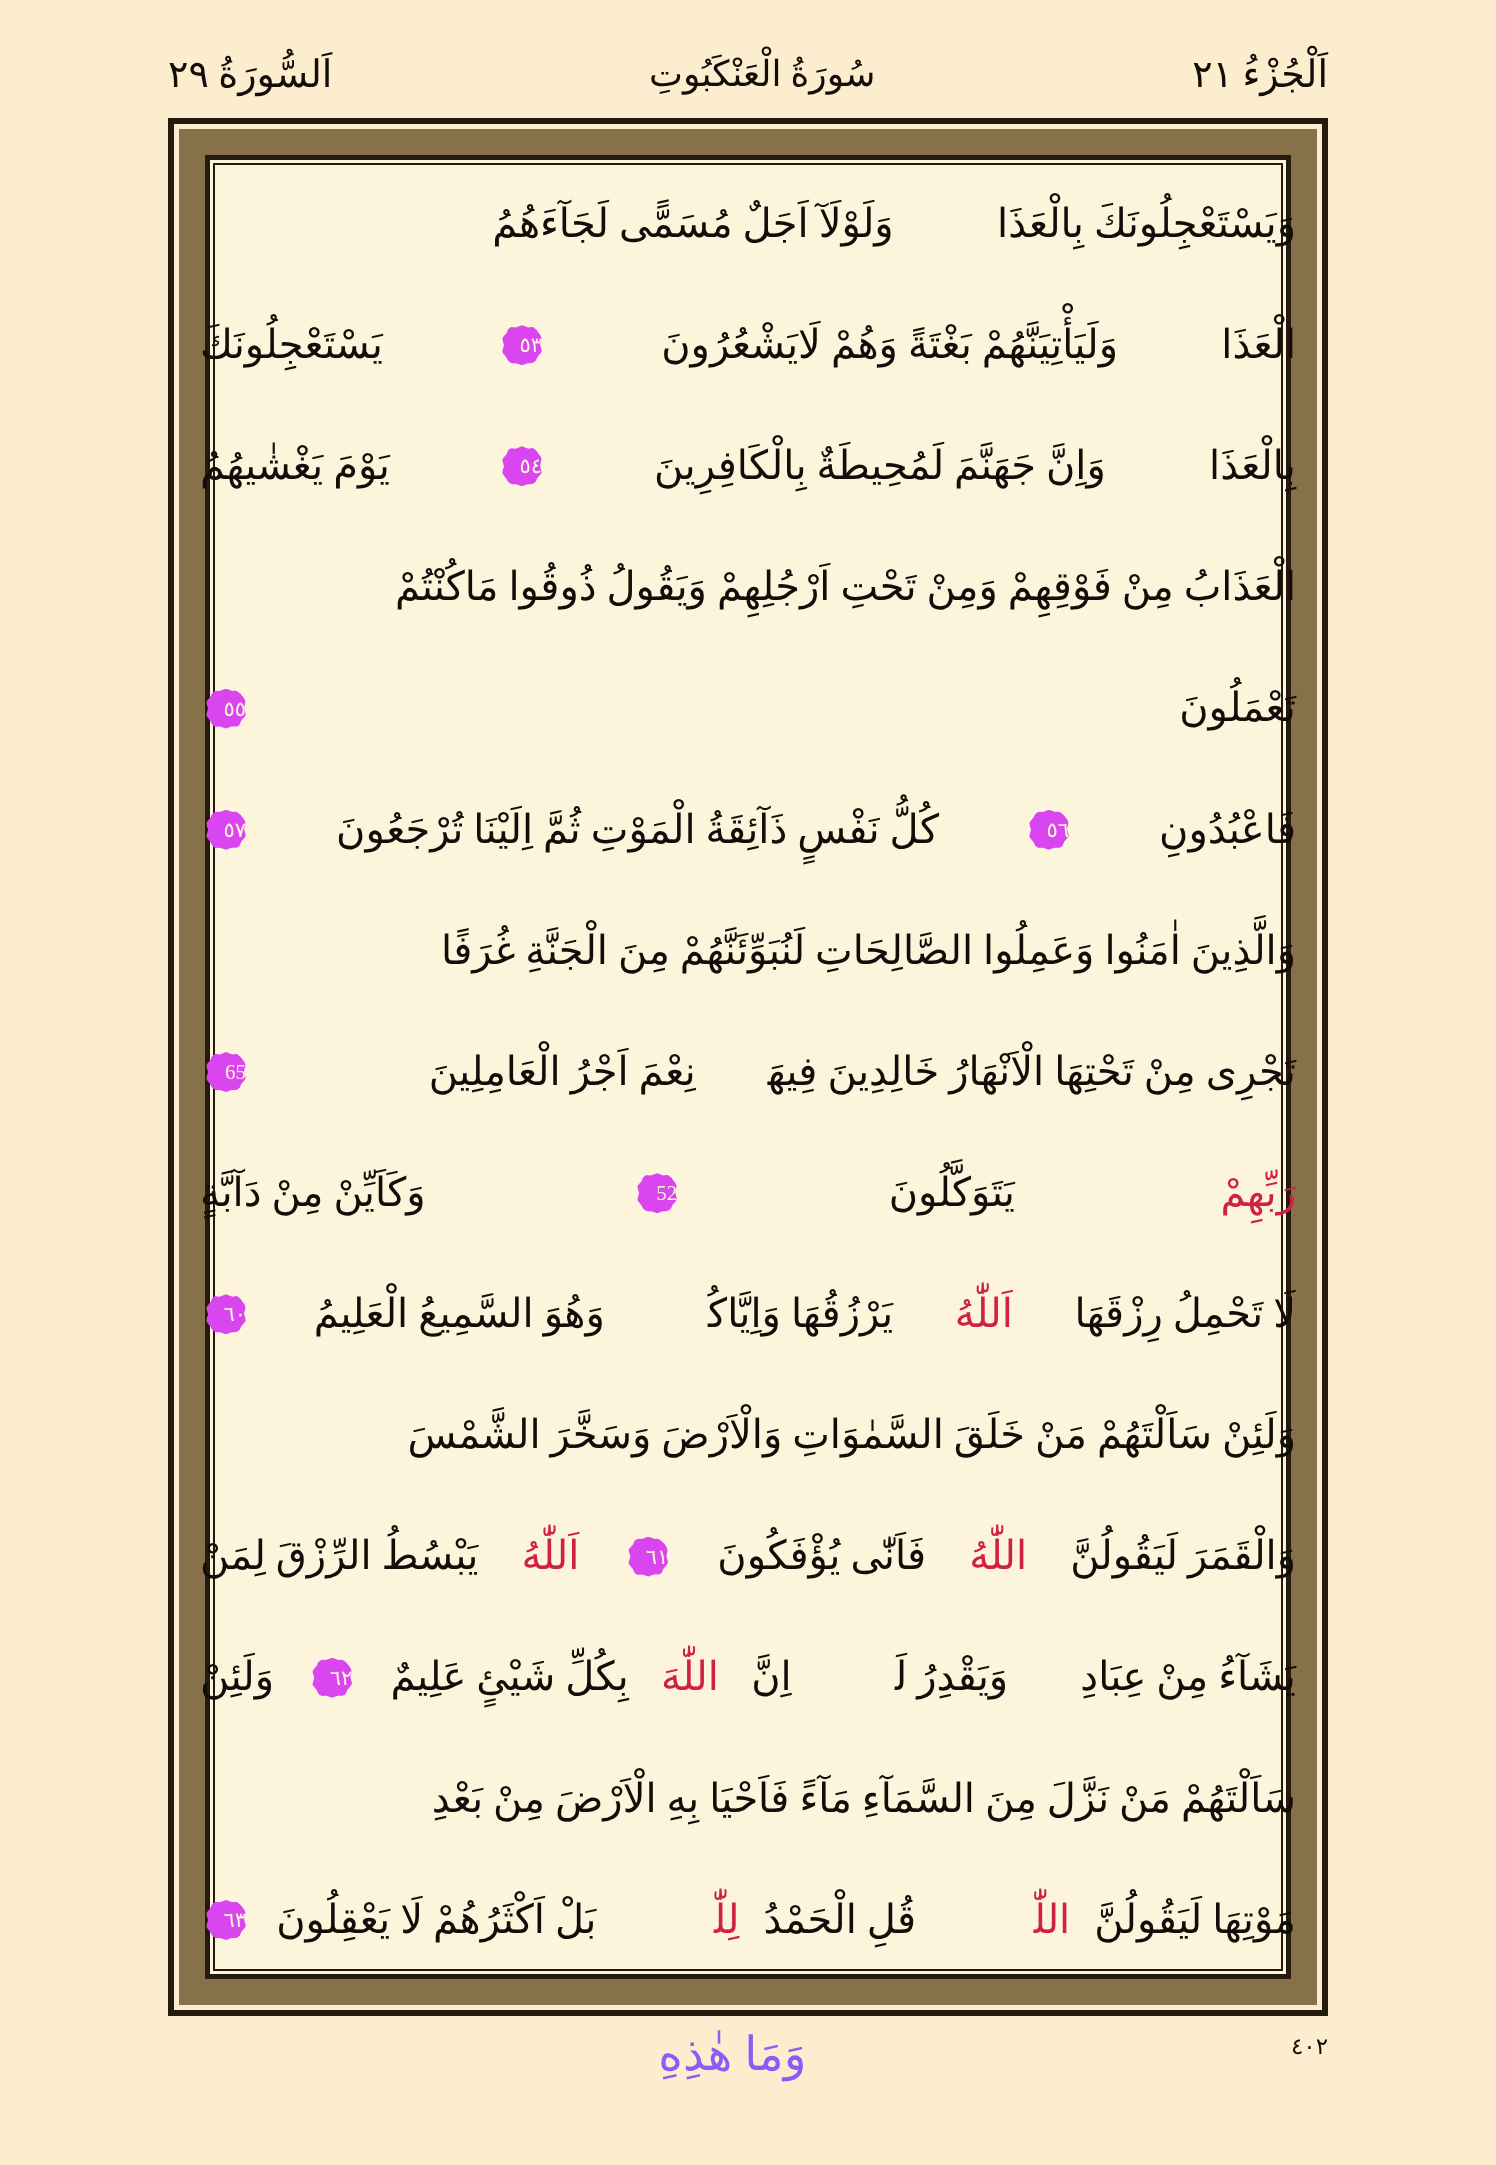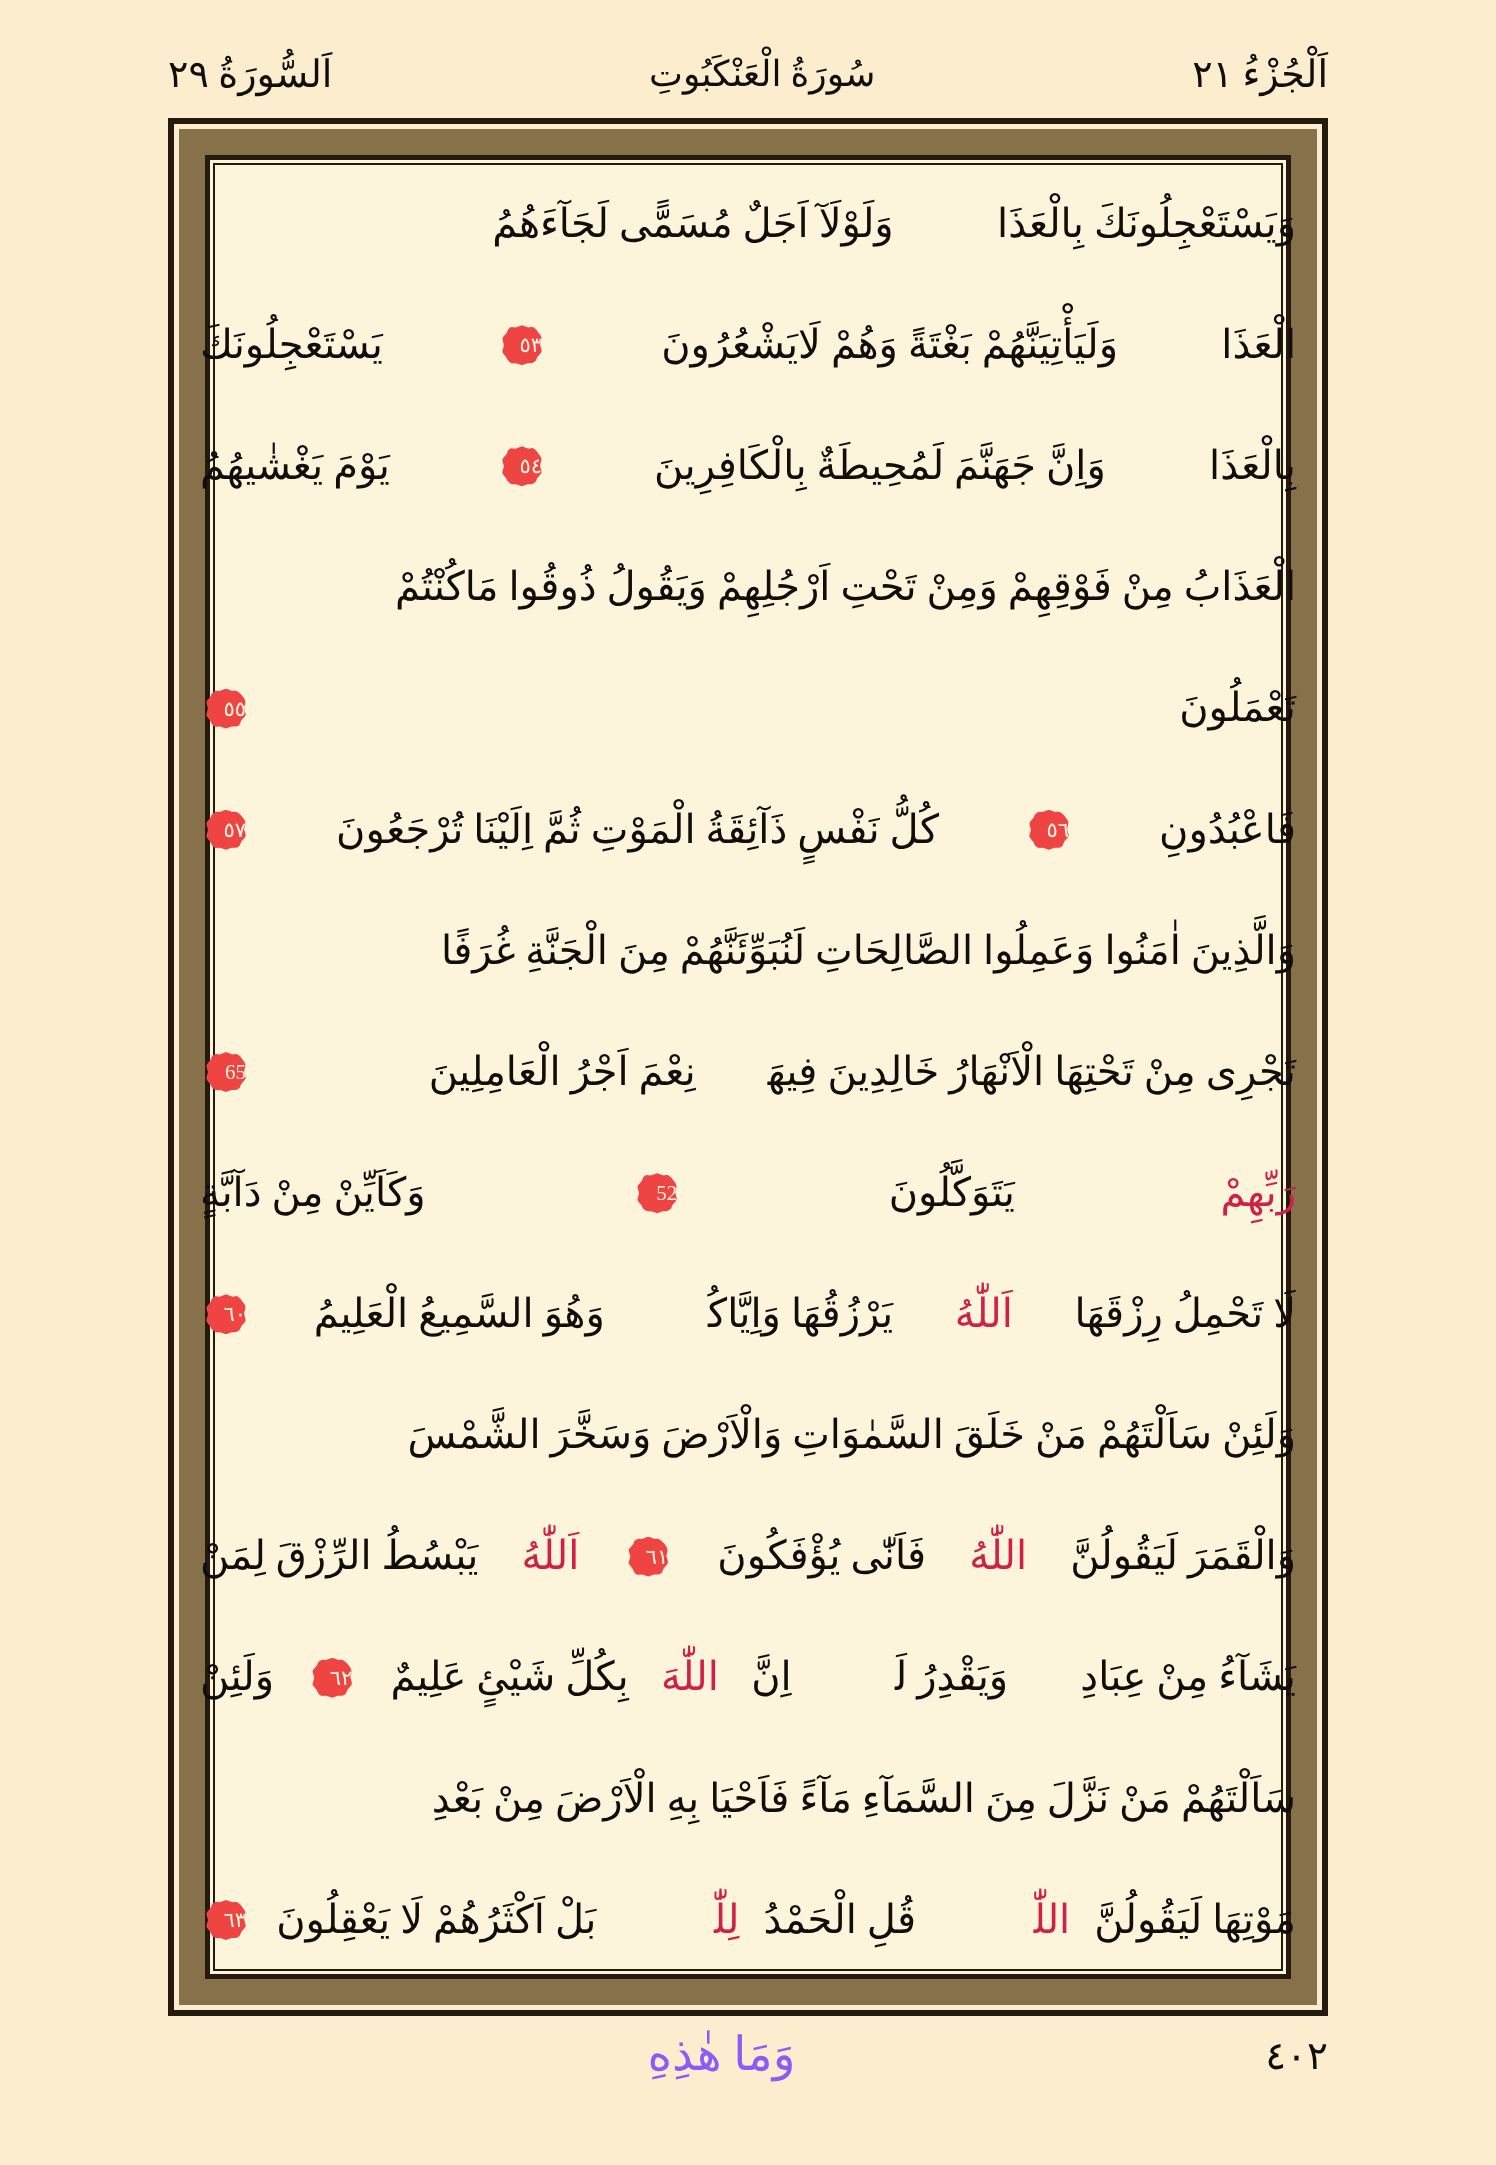--- a/index.html
+++ b/index.html
@@ -94,38 +94,38 @@
     justify-content:space-between;
     overflow:visible;
   }
   .ayah-line > span.seg{display:inline-block;}
   .lname{color:#cf2146;}
   .ayah-num{
     display:inline-block;
     width:40px;height:40px;
     line-height:40px;
     text-align:center;
-    background:#ef4444;
+    background:#d946ef;
     color:#fdf4dc;
     font-size:21px;
     margin:0 6px;
     vertical-align:middle;
     border-radius:45% 45% 45% 45% / 42% 42% 42% 42%;
     clip-path: polygon(50% 0%, 66% 6%, 82% 3%, 90% 17%, 100% 30%, 95% 48%, 100% 66%, 88% 80%, 82% 95%, 64% 95%, 50% 100%, 35% 95%, 18% 96%, 11% 81%, 0% 67%, 5% 50%, 0% 33%, 12% 19%, 17% 4%, 34% 6%);
   }
 
   
   .footer{
     position:absolute;
     bottom:70px;left:168px;right:168px;
     height:70px;
     display:flex;align-items:flex-start;justify-content:space-between;
     direction:rtl;
   }
-  .pgnum{font-size:39px;color:#120d08;padding-top:8px;margin-left:45px;}
+  .pgnum{font-size:23px;color:#120d08;padding-top:8px;margin-left:45px;}
   .catch{font-size:47px;color:#8b5cf6;line-height:1.25;text-align:center;}
 </style>
 </head>
 <body>
 
 <div class="page">
 
   <div class="header">
     <div class="hdr-txt">اَلْجُزْءُ ٢١</div>
     <div class="hdr-txt hdr-center">سُورَةُ الْعَنْكَبُوتِ</div>

